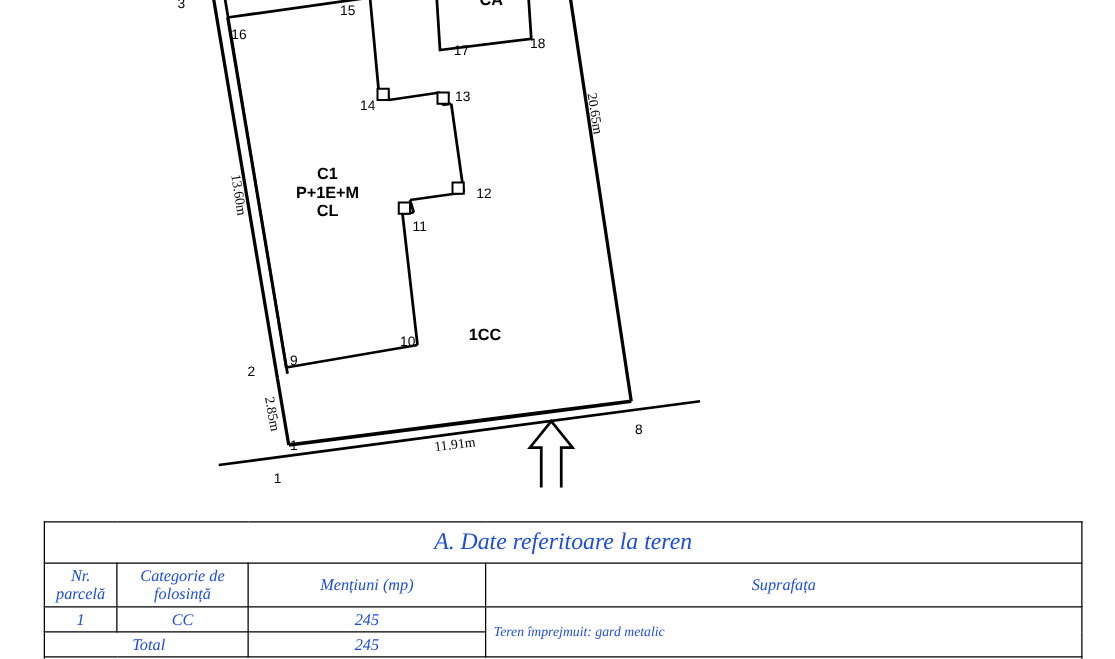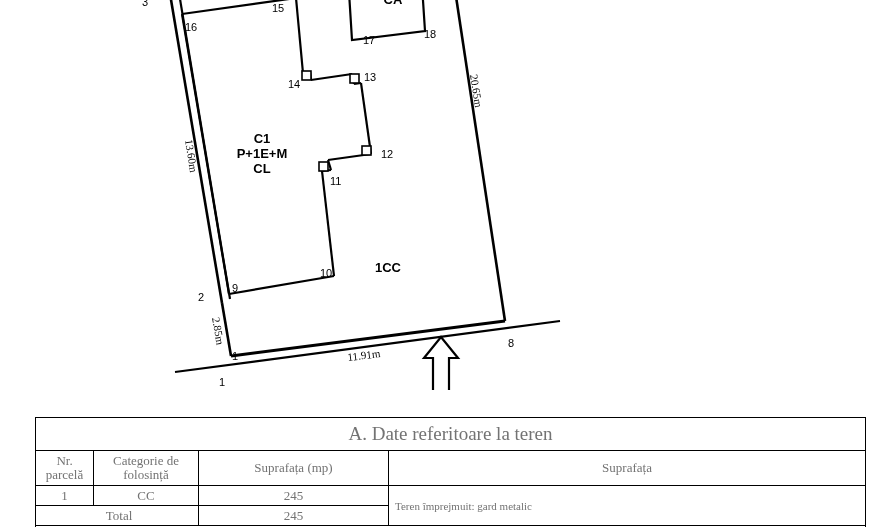--- a/index.html
+++ b/index.html
@@ -56,21 +56,22 @@
     width: 830px;
     table-layout: fixed;
     background: #fff;
   }
   table.cad-table td {
     border: 1.5px solid #000;
     text-align: center;
     vertical-align: middle;
     padding: 1px 2px;
     font-family: "Liberation Serif", serif;
-    color: #737373;
+    color: #1d4ed8;
+    font-style: italic;
   }
   .tbl-title {
     font-size: 19px;
     height: 30px;
     font-family: "Liberation Serif", serif;
   }
   .tbl-head {
     font-size: 13px;
     line-height: 1.05;
     height: 32px;
@@ -215,21 +216,21 @@
       </tr>
       <tr>
         <td class="tbl-head">
           <span>Nr.</span><br>
           <span>parcelă</span>
         </td>
         <td class="tbl-head">
           <span>Categorie de</span><br>
           <span>folosință</span>
         </td>
-        <td class="tbl-head">Suprafața (mp)</td>
+        <td class="tbl-head">Mențiuni (mp)</td>
         <td class="tbl-head">Suprafața</td>
       </tr>
       <tr>
         <td class="tbl-cell">1</td>
         <td class="tbl-cell">CC</td>
         <td class="tbl-cell">245</td>
         <td class="tbl-cell ment-cell" rowspan="2">Teren împrejmuit: gard metalic</td>
       </tr>
       <tr>
         <td class="tbl-cell total-cell" colspan="2">Total</td>

